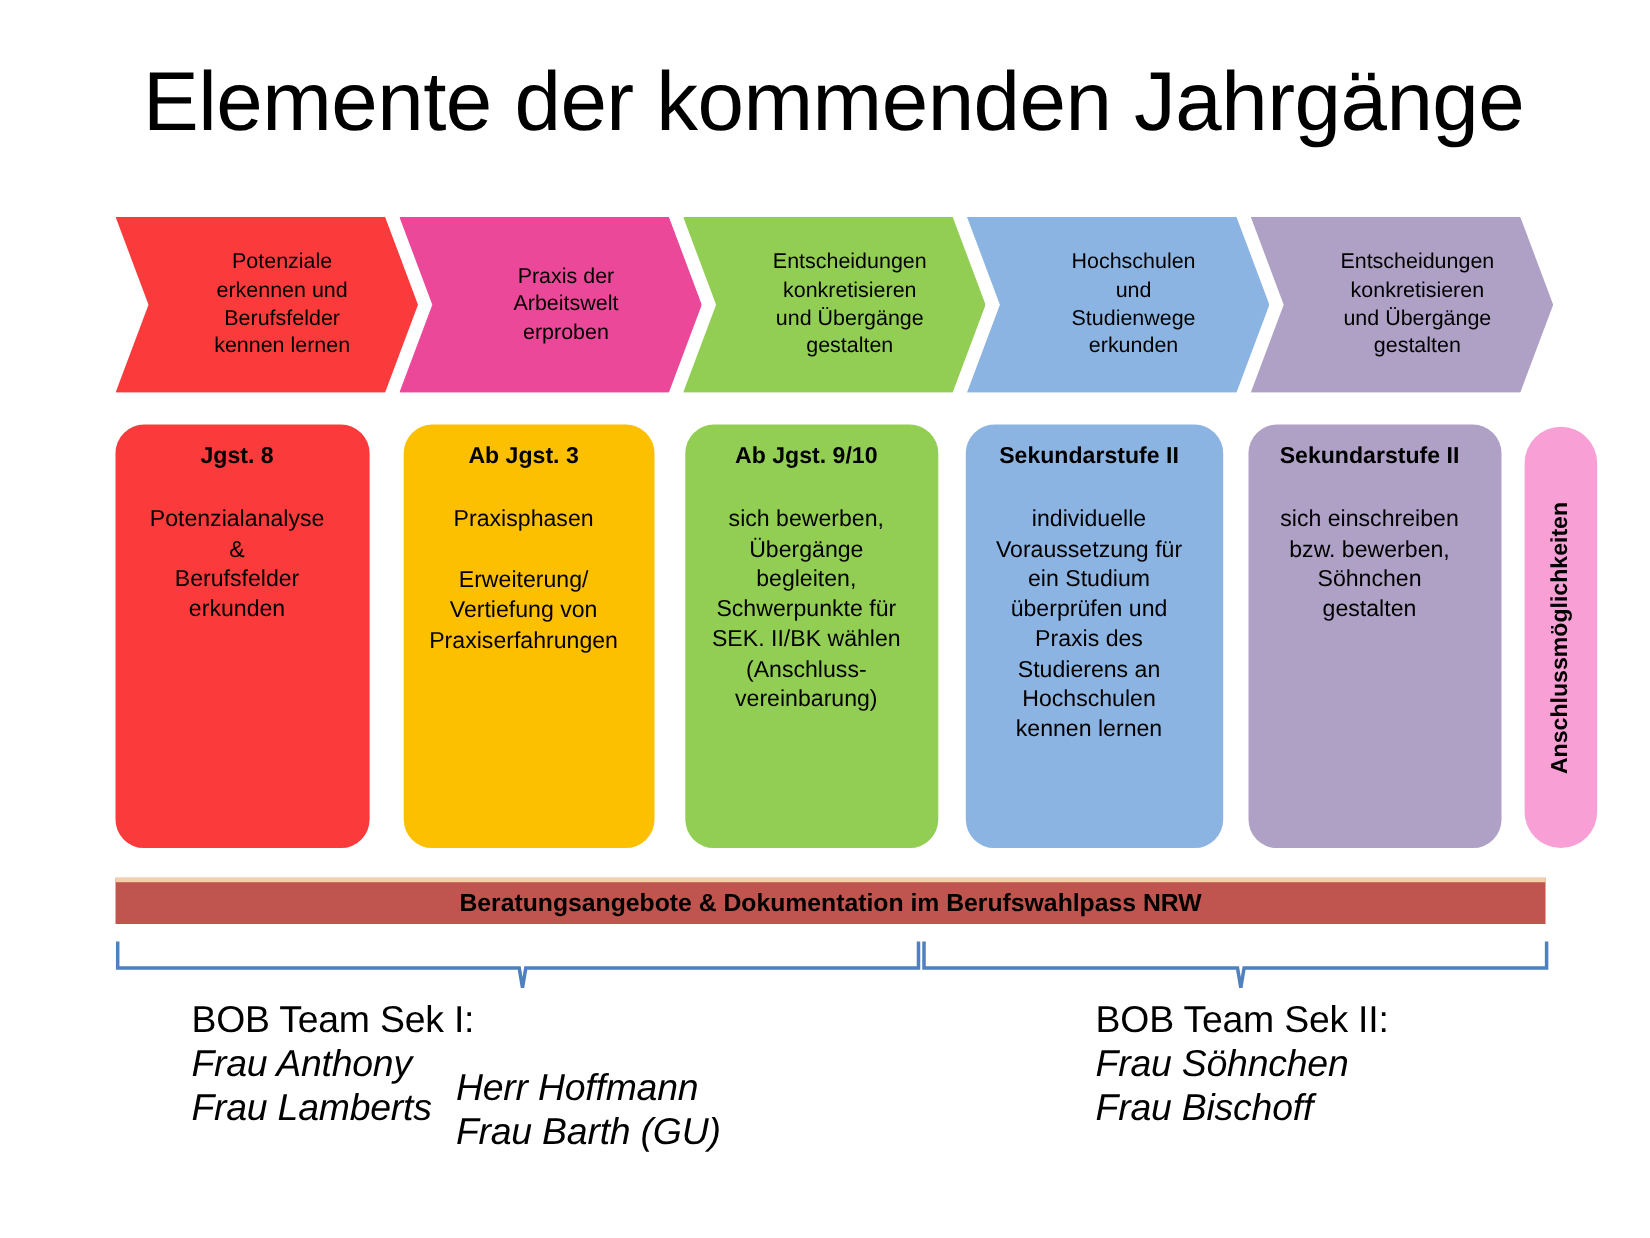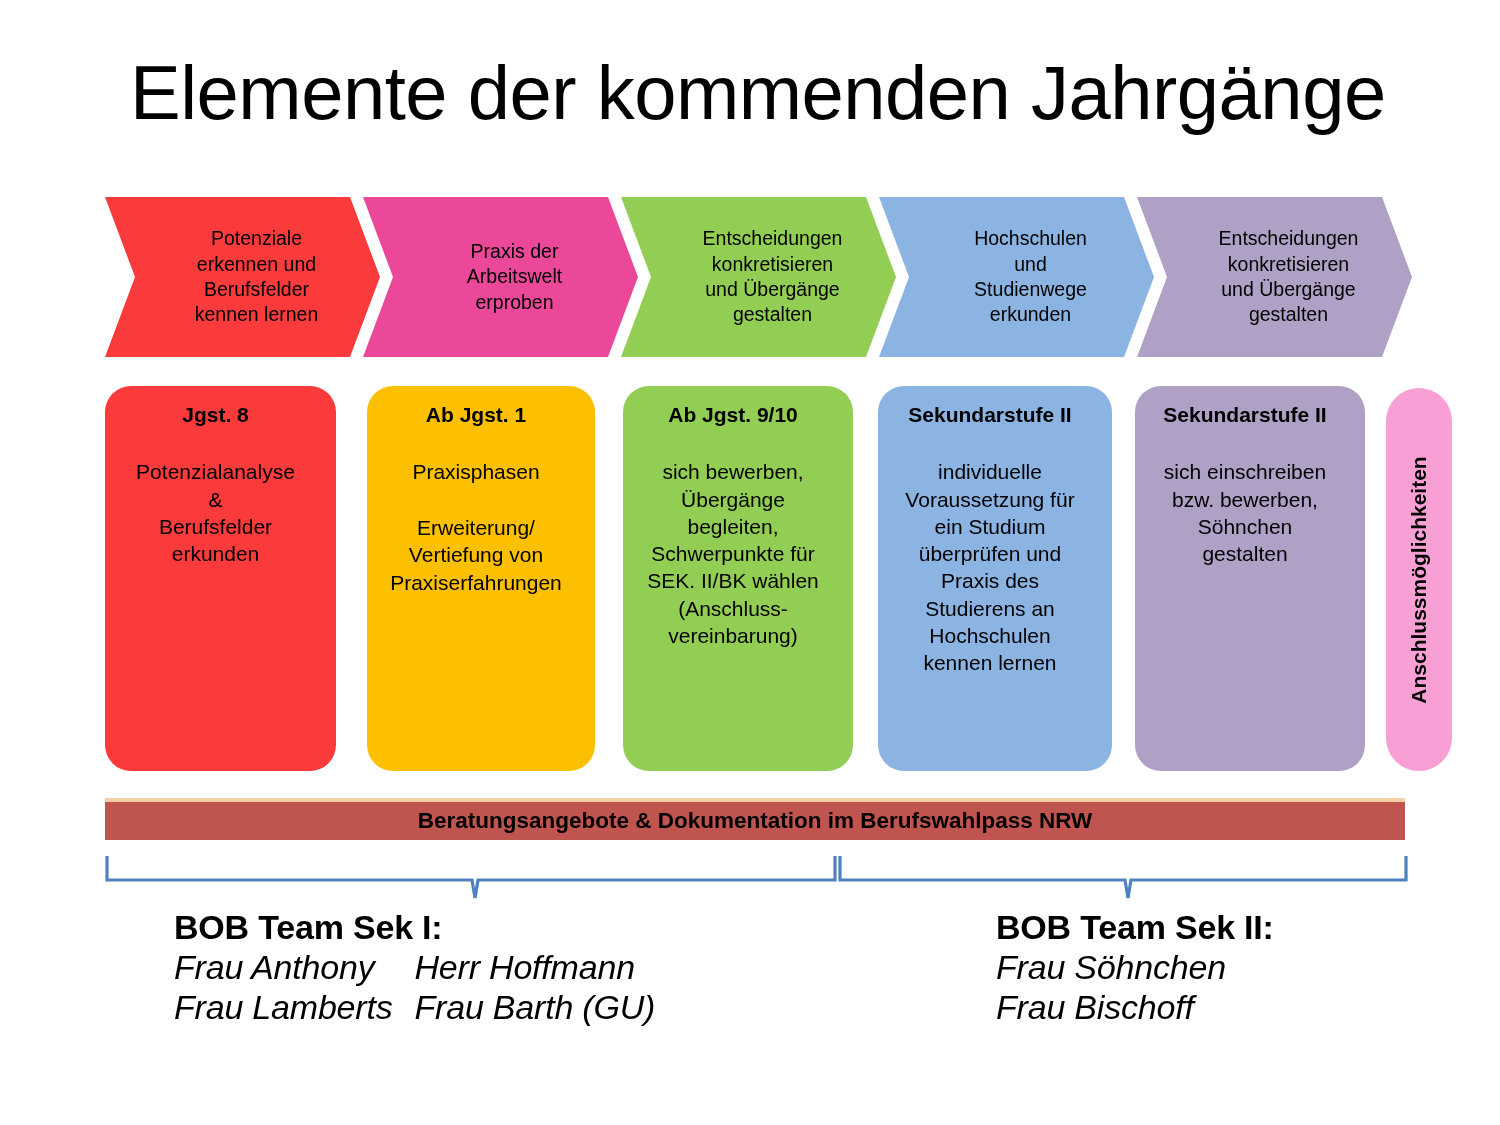--- a/index.html
+++ b/index.html
@@ -110,35 +110,35 @@
   }
 
   
   .brace { position: absolute; }
   .brace svg { display: block; }
 
   
   .team { position: absolute; }
   .team-title {
     font-size: 34px;
-    font-weight: bold;
+    font-weight: normal;
     color: #000000;
     line-height: 1.15;
     white-space: nowrap;
     letter-spacing: -0.2px;
   }
   .team-cols { display: flex; font-style: italic; }
   .team-col {
     font-size: 34px;
     line-height: 1.18;
     color: #000000;
     white-space: pre-line;
     letter-spacing: -0.2px;
   }
-  .team-col.second { margin-left: 22px; }
+  .team-col.second { margin-left: 22px; margin-top: 22px; }
 </style>
 </head>
 <body>
 
 <div id="slide">
 
   <div id="title">Elemente der kommenden Jahrgänge</div>
 
   <div id="chevrons">
     <div class="chev" style="left:0px; width:275px; background:#fb3b3b;">
@@ -176,21 +176,21 @@
 
     <div class="box red" style="left:0px; width:231px; background:#fb3b3b;">
       <div class="box-title">Jgst. 8</div>
       <div class="box-body">Potenzialanalyse
 &amp;
 Berufsfelder
 erkunden</div>
     </div>
 
     <div class="box orange" style="left:262px; width:228px; background:#fdc000;">
-      <div class="box-title">Ab Jgst. 1</div>
+      <div class="box-title">Ab Jgst. 3</div>
       <div class="box-body">Praxisphasen
 
 Erweiterung/
 Vertiefung von
 Praxiserfahrungen</div>
     </div>
 
     <div class="box green" style="left:518px; width:230px; background:#93ce54;">
       <div class="box-title">Ab Jgst. 9/10</div>
       <div class="box-body">sich bewerben,

